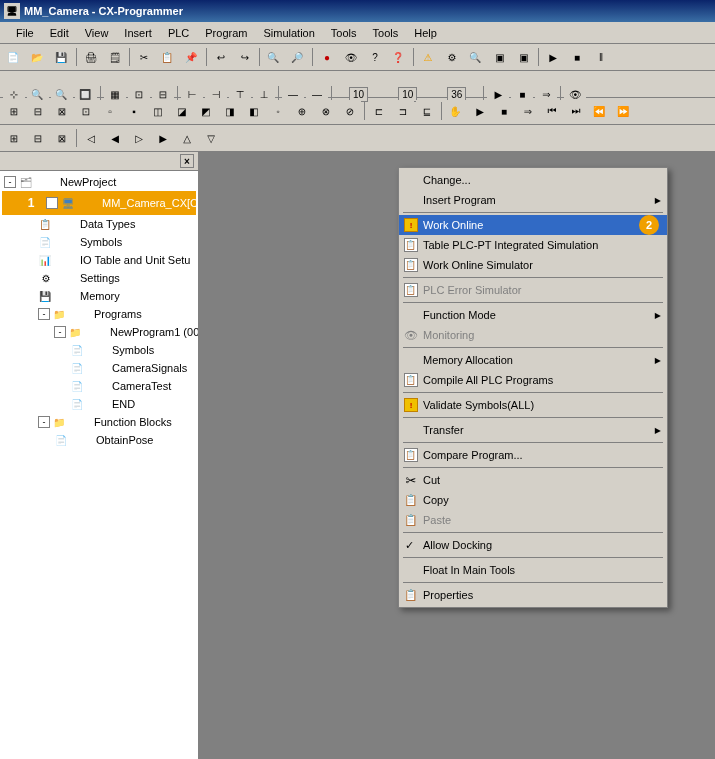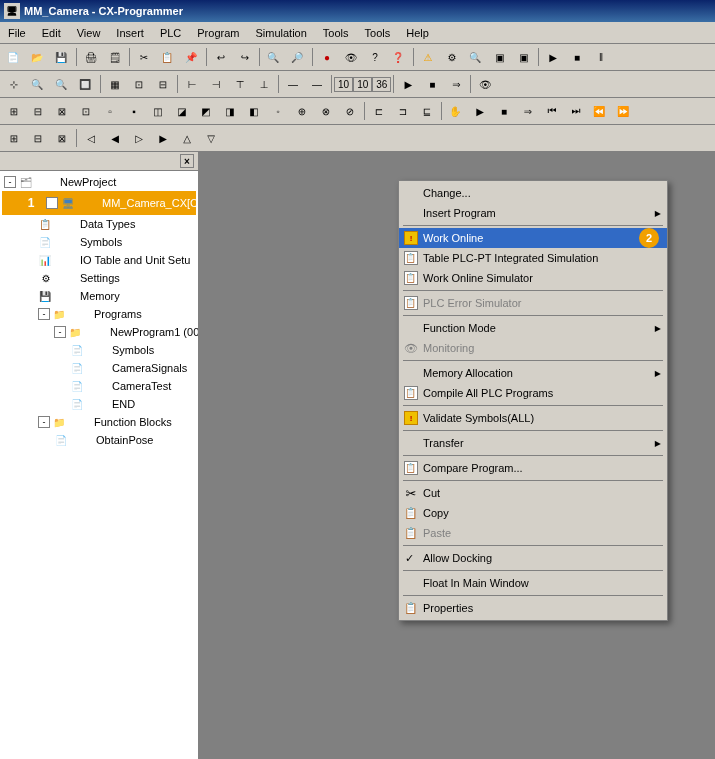--- a/index.html
+++ b/index.html
@@ -37,21 +37,21 @@
       color: #000;
     }
     .title-bar-text { flex: 1; }
 
     
     .menu-bar {
       background: #d4d0c8;
       height: 22px;
       display: flex;
       align-items: center;
-      padding: 0 0;
+      padding: 0 8px;
       border-bottom: 1px solid #808080;
     }
     .menu-item {
       padding: 2px 8px;
       cursor: pointer;
       font-size: 11px;
     }
 
     
     .toolbar-container {
@@ -148,21 +148,21 @@
     .content-area {
       flex: 1;
       background: #808080;
       position: relative;
     }
 
     
     .context-menu {
       position: absolute;
       left: 198px;
-      top: 28px;
+      top: 15px;
       width: 270px;
       background: #d4d0c8;
       border: 1px solid #808080;
       box-shadow: 3px 3px 6px rgba(0,0,0,0.4);
       z-index: 100;
       padding: 2px 0;
     }
     .ctx-item {
       display: flex;
       align-items: center;
@@ -252,21 +252,21 @@
     .ctx-props-icon {
       font-size: 11px;
     }
 
     
     .tb-text {
       font-size: 10px;
       padding: 1px 3px;
       background: #d4d0c8;
       border: 1px solid #808080;
-      margin: 0;
+      margin: 15px;
       cursor: pointer;
     }
 
     .tree-panel-wrapper {
       display: flex;
       flex-direction: column;
       width: 200px;
       background: #d4d0c8;
       border-right: 2px solid #808080;
     }
@@ -628,21 +628,21 @@
 
       <div class="ctx-item">
         <span class="ctx-check">✓</span>
         <span>Allow Docking</span>
       </div>
 
 
       <div class="ctx-separator"></div>
 
       <div class="ctx-item">
-        <span>Float In Main Window</span>
+        <span>Float In Main Tools</span>
       </div>
 
       <div class="ctx-separator"></div>
 
       <div class="ctx-item">
         <span class="ctx-icon ctx-props-icon">📋</span>
         <span>Properties</span>
       </div>
 
     </div>

